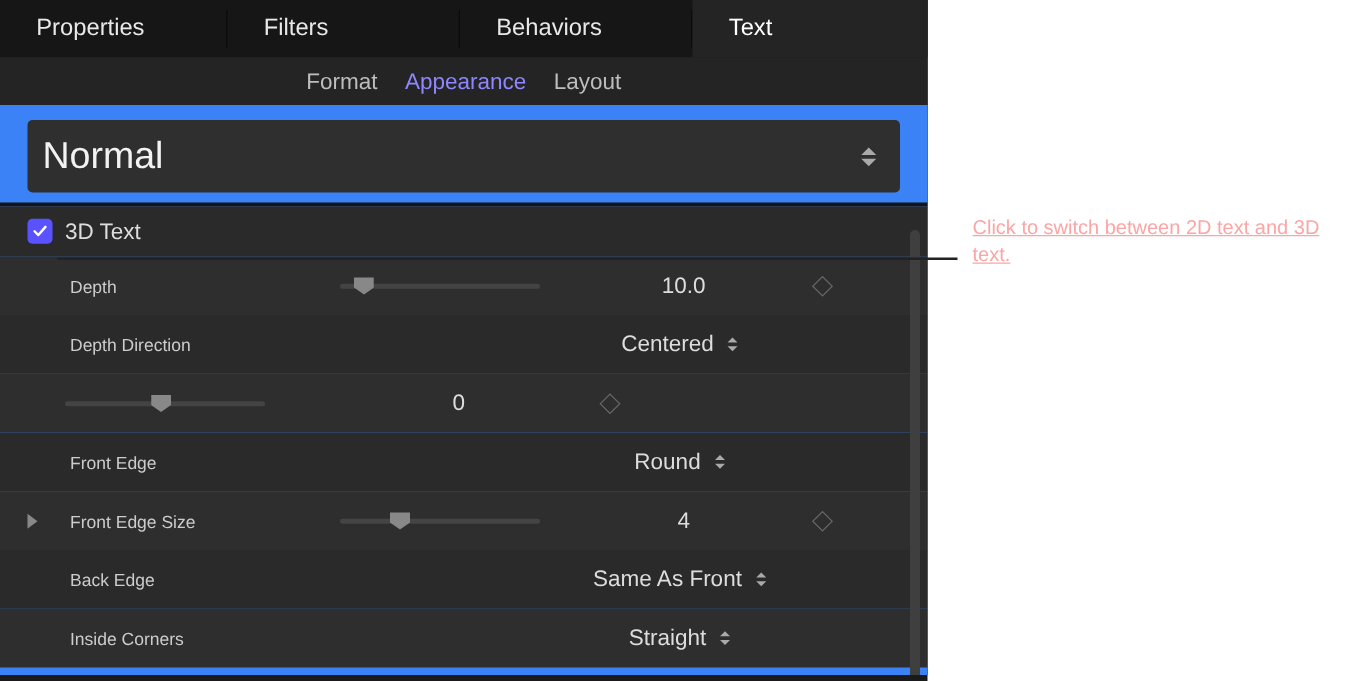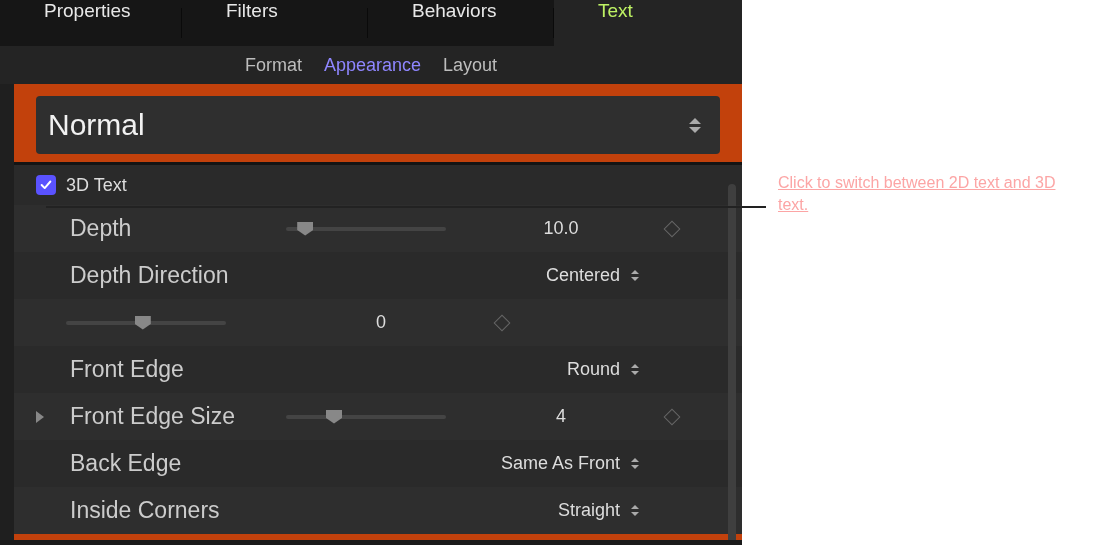--- a/index.html
+++ b/index.html
@@ -19,32 +19,32 @@
       flex-direction: column;
       position: relative;
     }
     .tab-bar {
       display: flex;
       height: 46px;
       background: #161616;
     }
     .tab {
       flex: 0 0 auto;
-      padding: 0 44px;
+      padding: 0 29px;
       height: 46px;
       display: flex;
-      align-items: flex-start;
+      align-items: center;
       font-size: 19px;
       color: #e8e8e8;
       font-weight: 500;
       cursor: pointer;
       position: relative;
     }
     .tab.active {
-      color: #bef264;
+      color: #ffffff;
       background: #242424;
     }
     .tab:not(:last-child)::after {
       content: "";
       position: absolute;
       right: 0;
       top: 8px;
       bottom: 8px;
       width: 1px;
       background: #0a0a0a;
@@ -56,24 +56,23 @@
       align-items: center;
       height: 38px;
       background: #242424;
       font-size: 18px;
     }
     .subtab { color: #bdbdbd; cursor: pointer; }
     .subtab.active { color: #8f86ff; }
     .content {
       position: relative;
       padding: 8px 0 0 0;
-      background: #c2410c;
+      background: #3b82f6;
       flex: 1;
       overflow: hidden;
-      margin-left: 14px;
     }
     .scrollbar {
       position: absolute;
       top: 100px;
       right: 6px;
       width: 8px;
       height: 360px;
       background: #3f3f3f;
       border-radius: 4px;
     }
@@ -150,21 +149,21 @@
     .param-row:nth-child(even) { background: #2a2a2a; }
     .disclosure {
       width: 0; height: 0;
       border-top: 6px solid transparent;
       border-bottom: 6px solid transparent;
       border-left: 8px solid #888;
       cursor: pointer;
     }
     .disclosure.empty { border: none; }
     .param-label {
-      font-size: 23px;
+      font-size: 14px;
       color: #ccc;
       padding-left: 4px;
     }
     .slider {
       position: relative;
       height: 20px;
       display: flex;
       align-items: center;
     }
     .slider-track {
@@ -185,21 +184,21 @@
     }
     .value {
       font-size: 18px;
       color: #ddd;
       text-align: center;
       width: 100%;
     }
     .dropdown-value {
       display: flex;
       align-items: center;
-      justify-content: flex-end;
+      justify-content: center;
       gap: 8px;
       font-size: 18px;
       color: #ddd;
       cursor: pointer;
       padding-right: 4px;
     }
     .keyframe-diamond {
       width: 12px; height: 12px;
       border: 1px solid #666;
       transform: rotate(45deg);

